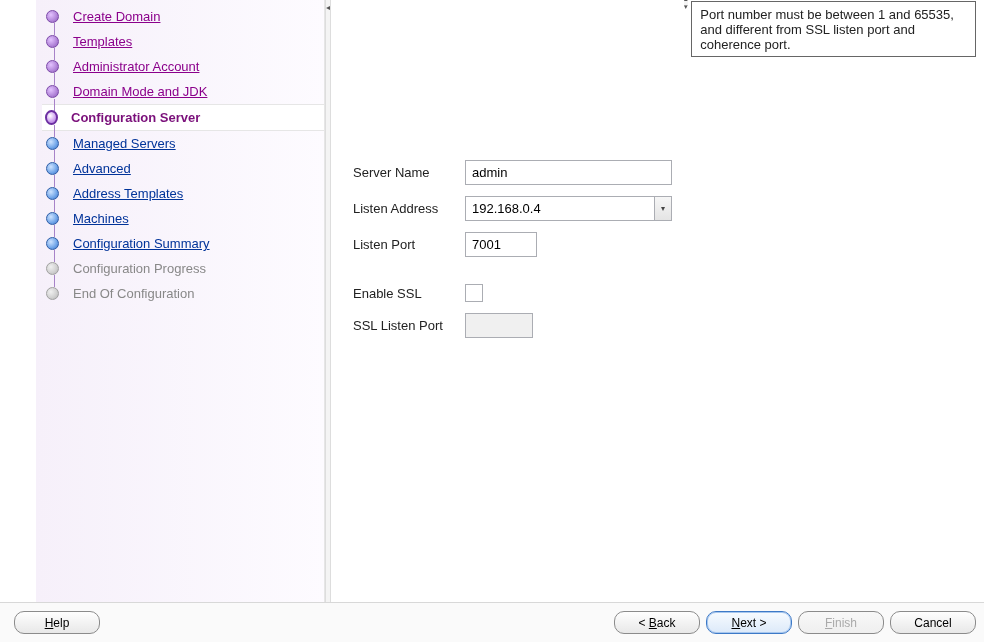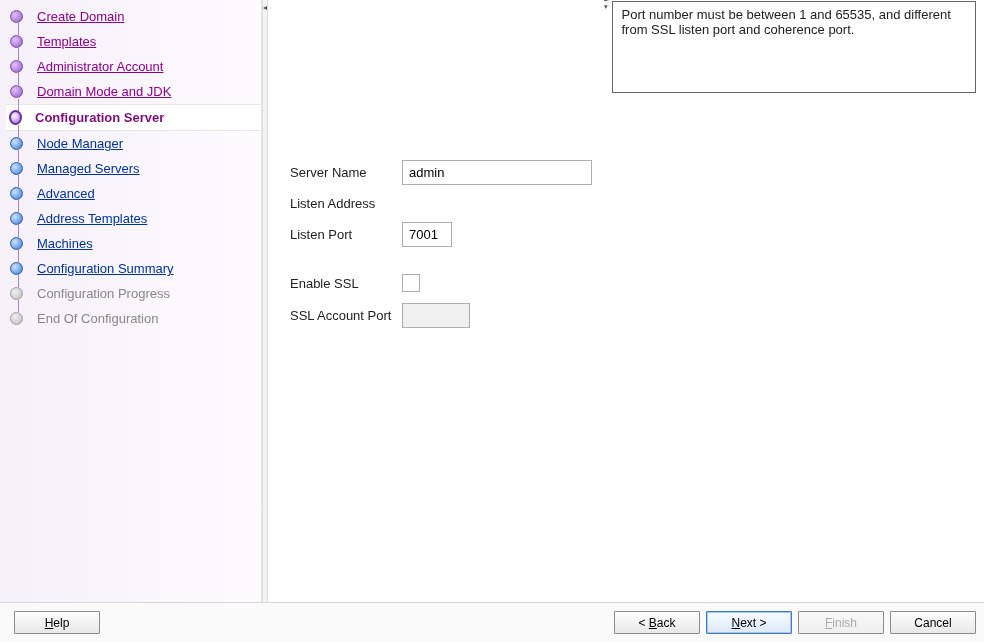--- a/index.html
+++ b/index.html
@@ -10,24 +10,25 @@
   width: 984px;
   height: 642px;
   overflow: hidden;
   display: flex;
   flex-direction: column;
 }
 .main-wrap { display: flex; flex: 1; min-height: 0; }
 
 
 .sidebar {
-  width: 262px;
+  width: 289px;
   background: linear-gradient(to right, #f6f0fa 0%, #fdfbff 100%);
   padding: 4px 0 4px 6px;
   border-right: 1px solid #e6e6e6;
+  margin-left: 36px;
 }
 .wiz-step {
   display: flex;
   align-items: center;
   padding: 5px 6px 5px 4px;
   cursor: pointer;
   position: relative;
 }
 .wiz-line {
   position: absolute;
@@ -139,21 +140,21 @@
 
 .vsplit {
   height: 6px;
   background: #f4f4f4;
   border-top: 1px solid #ddd;
   border-bottom: 1px solid #ddd;
   display:flex; justify-content:center; align-items:center;
   font-size: 7px; color:#555;
 }
 .status-area {
-  height: 92px;
+  height: 56px;
   border: 1px solid #666;
   margin: 1px 8px 2px 3px;
   padding: 5px 8px;
   color: #222;
   background: #fff;
   overflow: hidden;
 }
 
 
 .bottom-bar {
@@ -166,21 +167,21 @@
 }
 .bottom-bar .spacer { flex: 1; }
 .btn {
   min-width: 86px;
   height: 23px;
   margin-left: 6px;
   border: 1px solid #8b8b8b;
   background: linear-gradient(#fefefe,#e8e8e8);
   font-size: 12px;
   font-family: inherit;
-  border-radius: 1px;
+  border-radius: 10px;
   cursor: pointer;
   padding: 0 10px;
 }
 .btn.primary {
   border: 1px solid #3d79c7;
   box-shadow: 0 0 0 1px #a7c7ee inset;
   background: linear-gradient(#f7fbff,#dce9f9);
   text-align: center;
 }
 .btn[disabled] {
@@ -215,25 +216,20 @@
         <span class="wiz-label ">Domain Mode and JDK</span>
       </div>
       <div class="wiz-step current">
         <div class="wiz-line"></div>
         <div class="wiz-dot dot-current"></div>
         <span class="wiz-label current">Configuration Server</span>
       </div>
       <div class="wiz-step">
         <div class="wiz-line"></div>
         <div class="wiz-dot dot-future"></div>
-        <span class="wiz-label future">Node Manager</span>
-      </div>
-      <div class="wiz-step">
-        <div class="wiz-line"></div>
-        <div class="wiz-dot dot-future"></div>
         <span class="wiz-label future">Managed Servers</span>
       </div>
       <div class="wiz-step">
         <div class="wiz-line"></div>
         <div class="wiz-dot dot-future"></div>
         <span class="wiz-label future">Advanced</span>
       </div>
       <div class="wiz-step">
         <div class="wiz-line"></div>
         <div class="wiz-dot dot-future"></div>
@@ -268,36 +264,40 @@
   <div class="content-col">
     <div class="form-area">
 
       <div class="form-row">
         <label>Server Name</label>
         <input type="text" class="fullw" value="admin" style="">
       </div>
 
       <div class="form-row">
         <label>Listen Address</label>
+        <div class="combo">
+          <input type="text" value="192.168.0.4" style="">
+          <div class="dd">▾</div>
+        </div>
       </div>
 
       <div class="form-row">
         <label>Listen Port</label>
-        <input type="text" style="width: 50px;" value="7001">
+        <input type="text" style="width: 72px;" value="7001">
       </div>
 
       <div class="gap"></div>
 
       <div class="form-row">
         <label>Enable SSL</label>
         <div class="chk"></div>
       </div>
 
       <div class="form-row">
-        <label>SSL Account Port</label>
+        <label>SSL Listen Port</label>
         <input type="text" disabled="" style="width: 68px;" value="">
       </div>
 
     </div>
 
     <div class="vsplit">
       <span>▴ ▾</span>
     </div>
 
     <div class="status-area">

